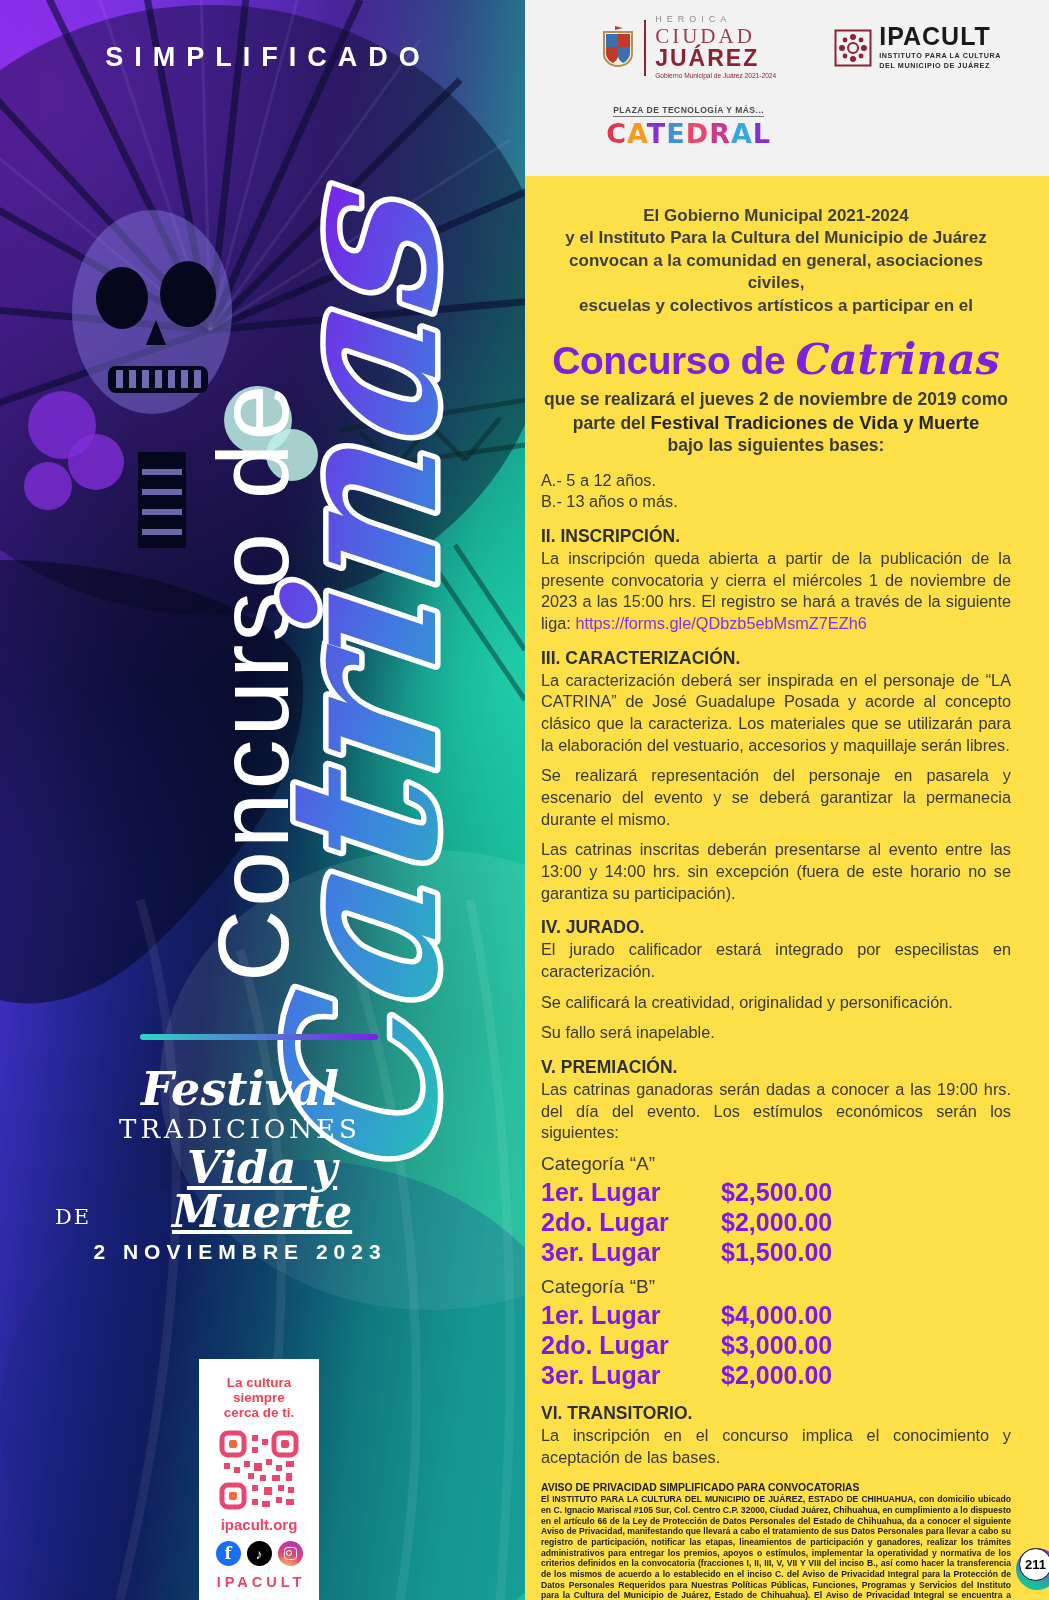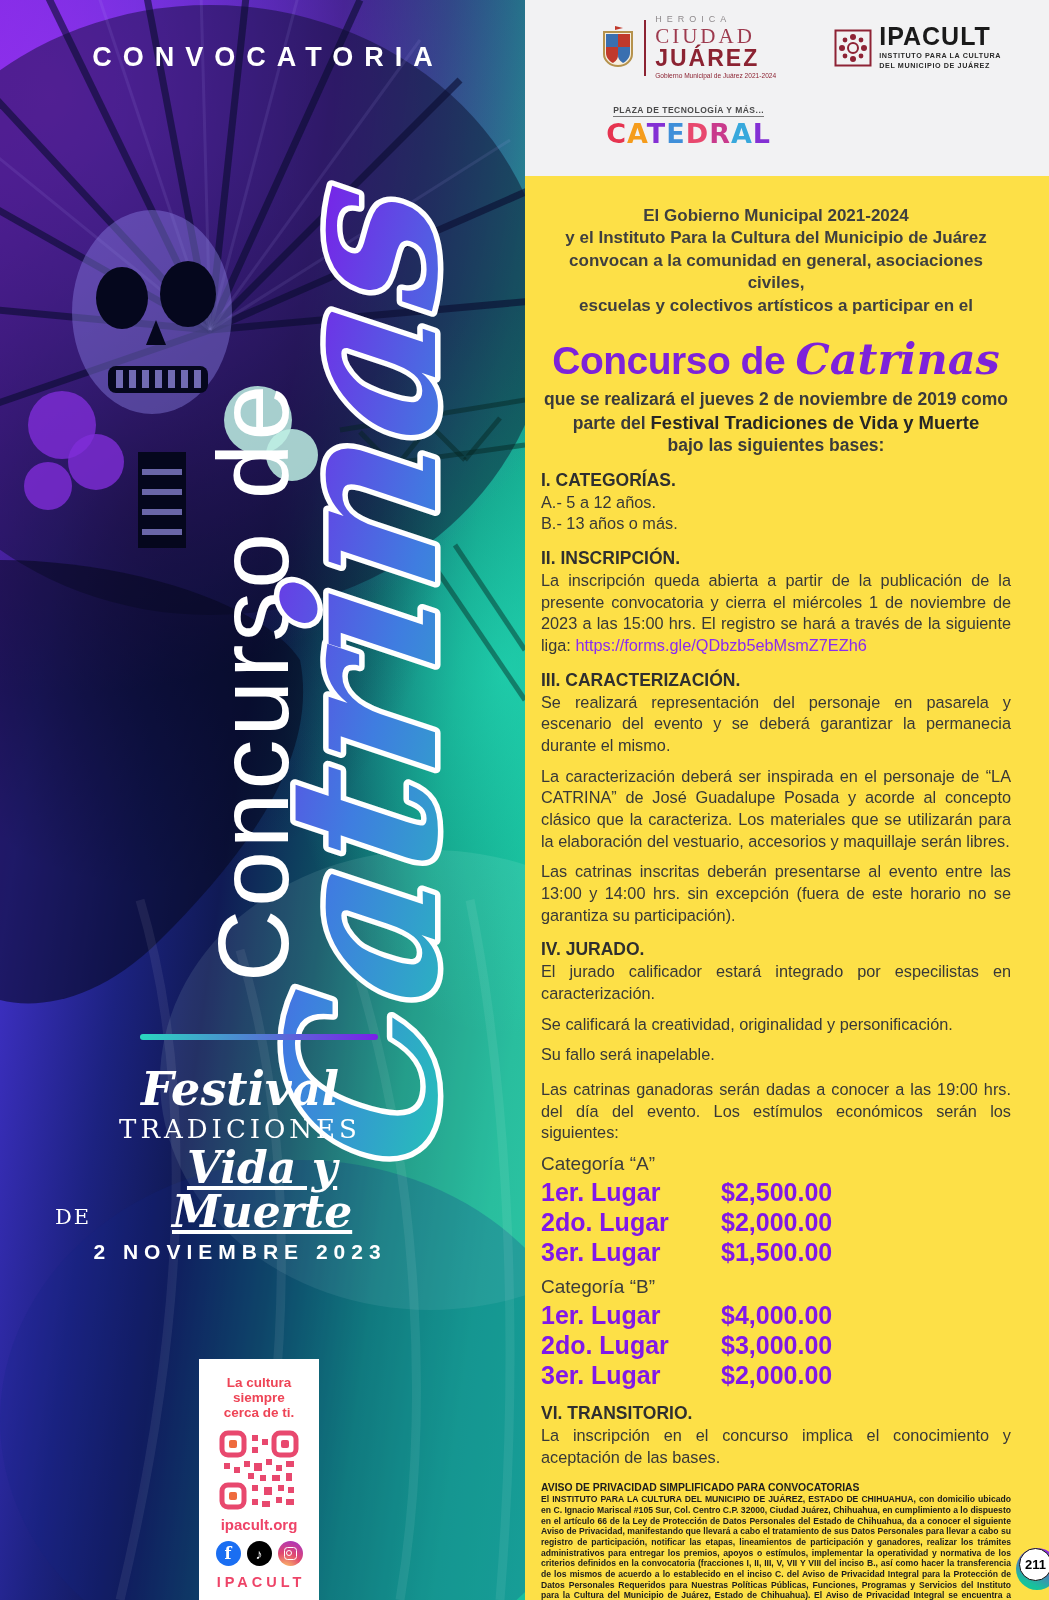--- a/index.html
+++ b/index.html
@@ -189,21 +189,21 @@
         <linearGradient id="gradScript" x1="0" y1="1" x2="1" y2="0">
           <stop offset="0" stop-color="#1ed3ae"></stop>
           <stop offset="0.45" stop-color="#3f7de0"></stop>
           <stop offset="0.85" stop-color="#7a1fe8"></stop>
         </linearGradient>
       </defs>
       <text class="t-sans" transform="translate(288 982) rotate(-90)">Concurso de</text>
       <text class="t-script" fill="url(#gradScript)" transform="translate(435 1170) rotate(-90) skewX(-8)">Catrinas</text>
     </svg>
 
-    <div class="kicker">CONVOCATORIA</div>
+    <div class="kicker">SIMPLIFICADO</div>
 
     <div class="divider"></div>
 
     <div class="festival">
       <div class="fest-script">Festival</div>
       <div class="fest-caps">TRADICIONES</div>
       <div class="fest-bottom">
         <span class="fest-de">DE</span>
         <span class="fest-vm">Vida y Muerte</span>
       </div>
@@ -323,45 +323,45 @@
         <span class="title-prefix">Concurso de </span><span class="title-script">Catrinas</span>
       </div>
 
       <div class="sched">
         <div><span>que se realizará el jueves 2 de noviembre de 2019 como</span></div>
         <div><span>parte del </span><span class="bold">Festival Tradiciones de Vida y Muerte</span></div>
         <div><span>bajo las siguientes bases:</span></div>
       </div>
 
       <div class="section">
-        <h3 class="sec-head">I. CATEGORÍAS.</h3>
         <p class="body-p plain">A.- 5 a 12 años.</p>
         <p class="body-p plain">B.- 13 años o más.</p>
       </div>
 
       <div class="section">
         <h3 class="sec-head">II. INSCRIPCIÓN.</h3>
         <p class="body-p"><span>La inscripción queda abierta a partir de la publicación de la presente convocatoria y cierra el miércoles 1 de noviembre de 2023 a las 15:00 hrs. El registro se hará a través de la siguiente liga: </span><a class="link" href="#">https://forms.gle/QDbzb5ebMsmZ7EZh6</a></p>
       </div>
 
       <div class="section">
         <h3 class="sec-head">III. CARACTERIZACIÓN.</h3>
+        <p class="body-p">La caracterización deberá ser inspirada en el personaje de “LA CATRINA” de José Guadalupe Posada y acorde al concepto clásico que la caracteriza. Los materiales que se utilizarán para la elaboración del vestuario, accesorios y maquillaje serán libres.</p>
         <p class="body-p">Se realizará representación del personaje en pasarela y escenario del evento y se deberá garantizar la permanecia durante el mismo.</p>
-        <p class="body-p">La caracterización deberá ser inspirada en el personaje de “LA CATRINA” de José Guadalupe Posada y acorde al concepto clásico que la caracteriza. Los materiales que se utilizarán para la elaboración del vestuario, accesorios y maquillaje serán libres.</p>
         <p class="body-p">Las catrinas inscritas deberán presentarse al evento entre las 13:00 y 14:00 hrs. sin excepción (fuera de este horario no se garantiza su participación).</p>
       </div>
 
       <div class="section">
         <h3 class="sec-head">IV. JURADO.</h3>
         <p class="body-p">El jurado calificador estará integrado por especilistas en caracterización.</p>
         <p class="body-p">Se calificará la creatividad, originalidad y personificación.</p>
         <p class="body-p">Su fallo será inapelable.</p>
       </div>
 
       <div class="section">
+        <h3 class="sec-head">V. PREMIACIÓN.</h3>
         <p class="body-p">Las catrinas ganadoras serán dadas a conocer a las 19:00 hrs. del día del evento. Los estímulos económicos serán los siguientes:</p>
       </div>
 
       <div>
         <div class="cat-label">Categoría “A”</div>
         <div class="prize-row">
             <span class="prize-place">1er. Lugar</span>
             <span>$2,500.00</span>
           </div>
         <div class="prize-row">

